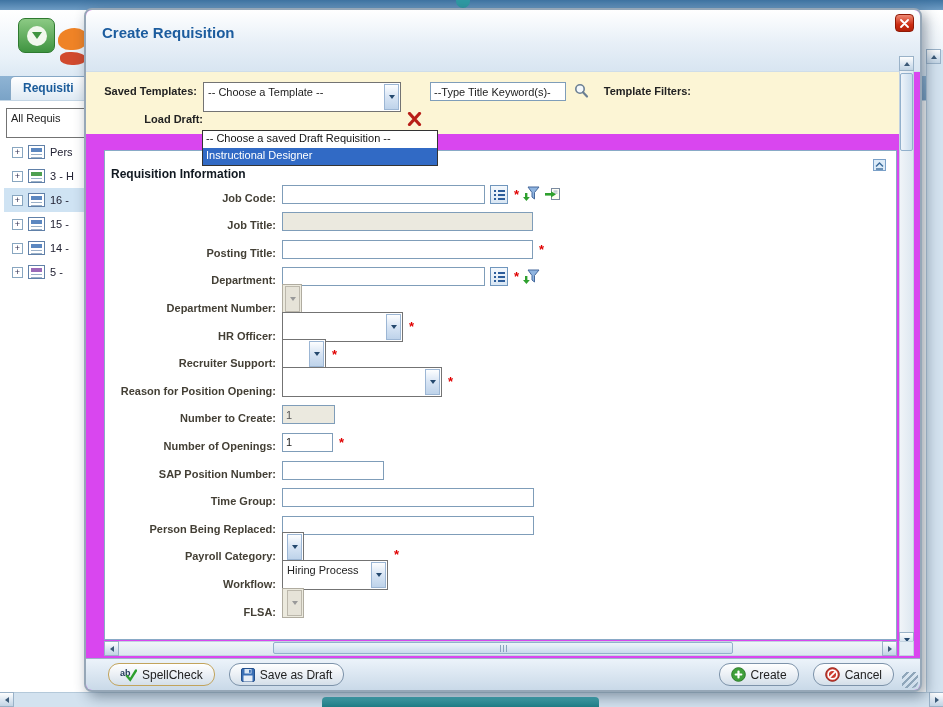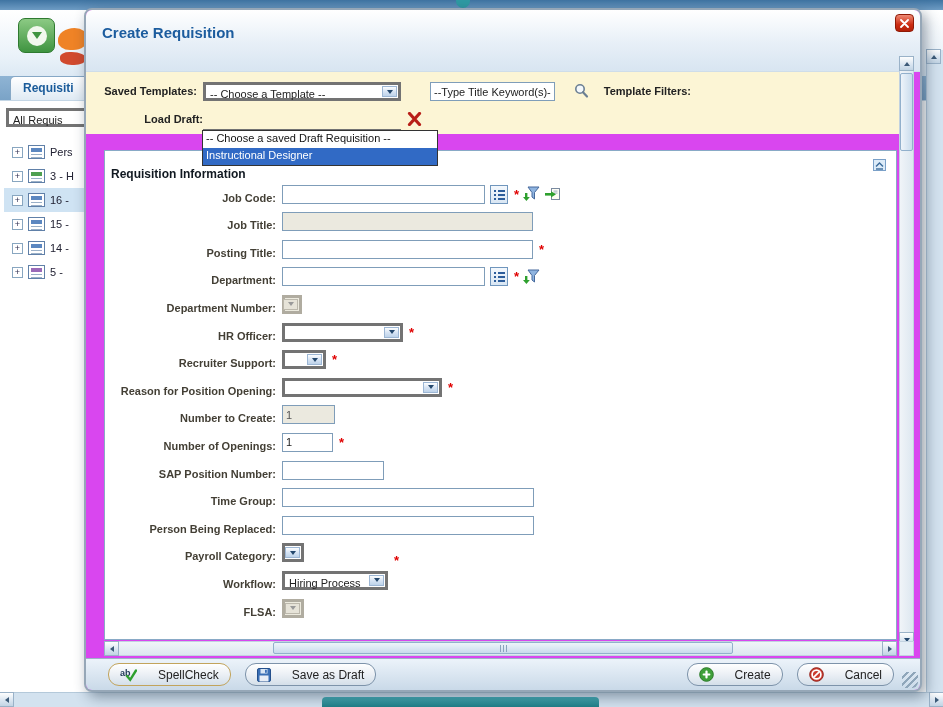--- a/index.html
+++ b/index.html
@@ -29,21 +29,21 @@
   .doc-icon::before{content:"";position:absolute;left:2px;right:2px;top:8px;height:1px;background:#9ab0c8;box-shadow:0 3px 0 #9ab0c8}
   .doc-blue{--dc:#5c87c0}.doc-green{--dc:#4fa050}.doc-purple{--dc:#9a6ab8}
   .tree-label{font-size:11px;color:#223;white-space:nowrap}
   .page-hscroll{left:0;top:692px;width:943px;height:15px;background:#d3e2ef;border-top:1px solid #b4c9da}
   .page-vscroll{left:926px;top:50px;width:17px;height:642px;background:#d3e2ef;border-left:1px solid #b4c9da}
   .teal-bar{left:322px;top:697px;width:277px;height:10px;border-radius:4px 4px 0 0;background:linear-gradient(#46aeb6,#1f7e86);z-index:5}
 
   
   .tb{height:19px;border:1px solid #7f9db9;background:#fff;font-size:11px;padding:0 3px;font-family:inherit;color:#222}
   .tb:disabled{background:#ebe9df;color:#555}
-  .combo{position:relative;height:19px;border:3px solid #737373;background:#fff;font-size:11px}
+  .combo{position:relative;height:30px;border:1px solid #737373;background:#fff;font-size:11px}
   .combo .cval{position:absolute;left:4px;right:17px;top:3px;white-space:nowrap;overflow:hidden;color:#222}
   .arrow-btn{position:absolute;top:1px;right:1px;bottom:1px;width:15px;background:linear-gradient(#fdfeff,#d7e4f4 50%,#bed3ea);border:1px solid #9cb6d4;display:flex;align-items:center;justify-content:center}
   .combo.disabled{background:#eceade;border-color:#b0aca0}
   .combo.disabled .arrow-btn{background:#e6e3d8;border-color:#bcb8ac}
   .combo.disabled .tri-down{border-top-color:#999}
   .tri-down{width:0;height:0;border-left:3.5px solid transparent;border-right:3.5px solid transparent;border-top:4.5px solid #24486e}
   .tri-up{width:0;height:0;border-left:3.5px solid transparent;border-right:3.5px solid transparent;border-bottom:4.5px solid #3c5a78}
   .tri-left{width:0;height:0;border-top:3.5px solid transparent;border-bottom:3.5px solid transparent;border-right:4.5px solid #3c5a78}
   .tri-right{width:0;height:0;border-top:3.5px solid transparent;border-bottom:3.5px solid transparent;border-left:4.5px solid #3c5a78}
 
@@ -78,21 +78,21 @@
   .sb-btn.up{left:-1px;top:-1px}
   .sb-btn.down{left:-1px;bottom:-1px}
   .sb-btn.lft{left:-1px;top:-1px}
   .sb-btn.rgt{right:-1px;top:-1px}
   .sb-thumb-v{position:absolute;left:0;top:16px;width:13px;height:78px;background:linear-gradient(90deg,#eef4fa,#c9dbec);border:1px solid #92b0cc;border-radius:2px}
   .sb-thumb-h{position:absolute;left:168px;top:0;width:460px;height:12px;background:linear-gradient(#eef4fa,#c9dbec);border:1px solid #92b0cc;border-radius:2px;display:flex;align-items:center;justify-content:center;gap:2px}
   .grip-line{width:1px;height:7px;background:#8aa4bc}
 
   
   .m-footer{left:0;top:648px;width:834px;height:32px;background:linear-gradient(#ecf3fa,#c9d9e8);border-top:1px solid #9db3c8;border-radius:0 0 6px 6px;display:flex;align-items:center;padding:0 26px 0 22px;gap:14px}
-  .btn{height:23px;border:1px solid #7d93aa;border-radius:11px;background:linear-gradient(#ffffff,#e9eef4 55%,#d4dfe9);display:inline-flex;align-items:center;gap:21px;padding:0 11px;font-size:12px;color:#222;white-space:nowrap}
+  .btn{height:23px;border:1px solid #7d93aa;border-radius:11px;background:linear-gradient(#ffffff,#e9eef4 55%,#d4dfe9);display:inline-flex;align-items:center;gap:5px;padding:0 11px;font-size:12px;color:#222;white-space:nowrap}
   .btn.gold{border-color:#c2a45c}
   .spacer{flex:1}
   .rgrip{left:816px;top:662px;width:16px;height:16px;background:repeating-linear-gradient(135deg,transparent 0 3px,#8fa6ba 3px 5px);border-bottom-right-radius:6px;z-index:12}
 </style>
 </head>
 <body>
 
 <div class="screen">
 
   <div class="abs top-strip"></div>
@@ -174,21 +174,21 @@
     </div>
 
     <div class="abs yellow">
       <span class="ylabel" style="left:11px;top:13px;width:100px">Saved Templates:</span>
       <div class="abs combo" style="left:117px;top:10px;width:198px">
         <span class="cval">-- Choose a Template --</span>
         <span class="arrow-btn">
             <span class="tri-down"></span>
           </span>
       </div>
-      <input class="abs tb" style="left: 344px; top: 10px; width: 125px;" value="--Type Title Keyword(s)-">
+      <input class="abs tb" style="left: 344px; top: 10px; width: 136px;" value="--Type Title Keyword(s)-">
       <span class="abs ticon" style="left:487px;top:11px">
           <svg width="16" height="16" viewBox="0 0 16 16">
             <circle cx="7" cy="6" r="4.2" fill="#f4f8fb" stroke="#6b7f93" stroke-width="1.6"></circle>
             <line x1="10" y1="9.2" x2="14" y2="13.5" stroke="#6b7f93" stroke-width="2.2" stroke-linecap="round"></line>
           </svg>
         </span>
       <span class="ylabel" style="left:509px;top:13px;width:96px">Template Filters:</span>
       <span class="ylabel" style="left:11px;top:41px;width:106px">Load Draft:</span>
       <div class="abs combo" style="left:117px;top:38px;width:198px">
         <span class="cval">-- Choose a saved Draft Requisi</span>

